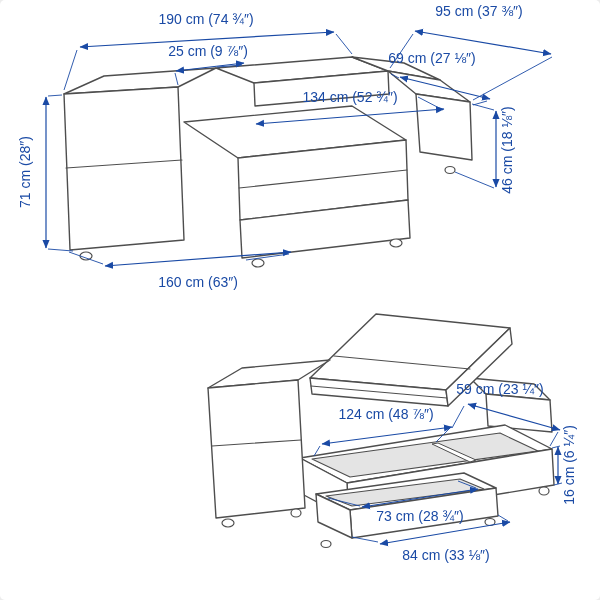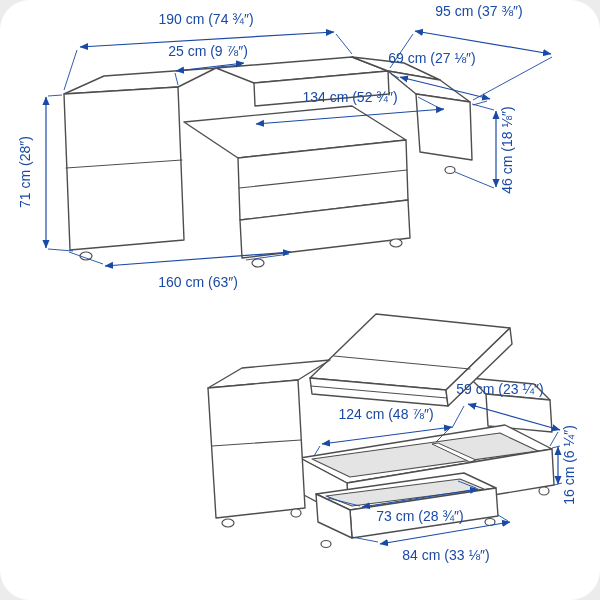--- a/index.html
+++ b/index.html
@@ -1,17 +1,17 @@
 <!DOCTYPE html>
 <html><head>
 <meta charset="utf-8">
 <style>
   html,body { margin:0; padding:0; }
   .stage { width:600px; height:600px; background:#ececec; position:relative; }
-  .canvas { width:600px; height:600px; border-radius:30px; background:#ffffff; overflow:hidden; }
+  .canvas { width:600px; height:600px; border-radius:5px; background:#ffffff; overflow:hidden; }
   svg { display:block; }
   
   .f  { fill:#ffffff; stroke:#4e4e4e; stroke-width:1.4; stroke-linejoin:round; stroke-linecap:round; }
   .fl { fill:none;    stroke:#4e4e4e; stroke-width:1.1; stroke-linejoin:round; stroke-linecap:round; }
   .sh { fill:#e4e4e4; stroke:#4e4e4e; stroke-width:1.1; stroke-linejoin:round; }
   .dv { fill:#ffffff; stroke:#4e4e4e; stroke-width:1;   stroke-linejoin:round; }
   .ft { fill:#ffffff; stroke:#4e4e4e; stroke-width:1.2; }
   
   .dim { stroke:#1A4AA5; stroke-width:1.2; fill:none;
          marker-start:url(#arr); marker-end:url(#arr); }

